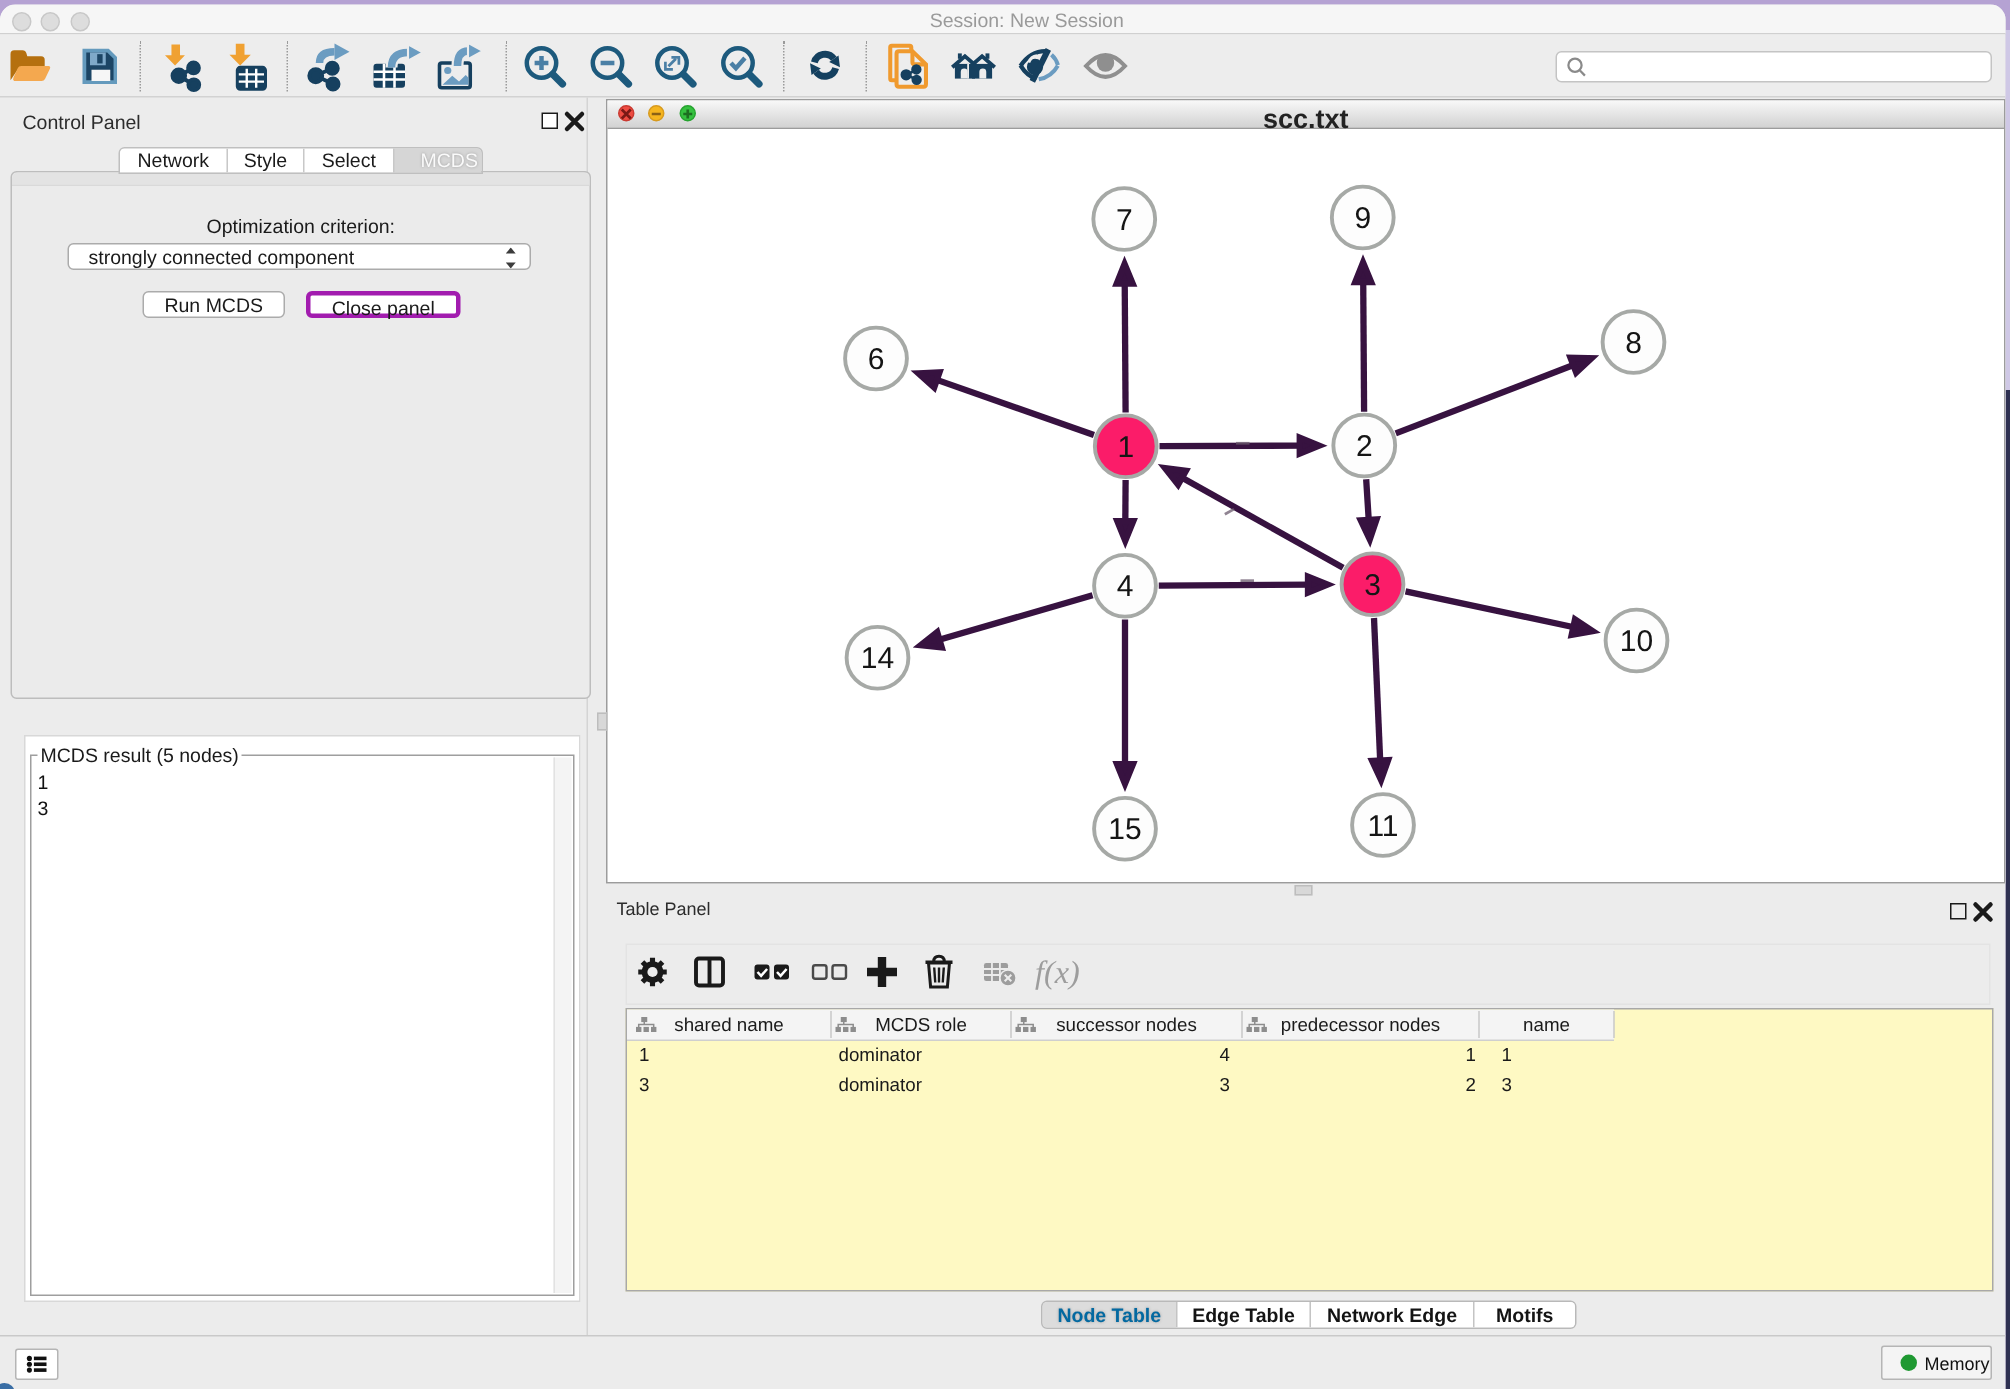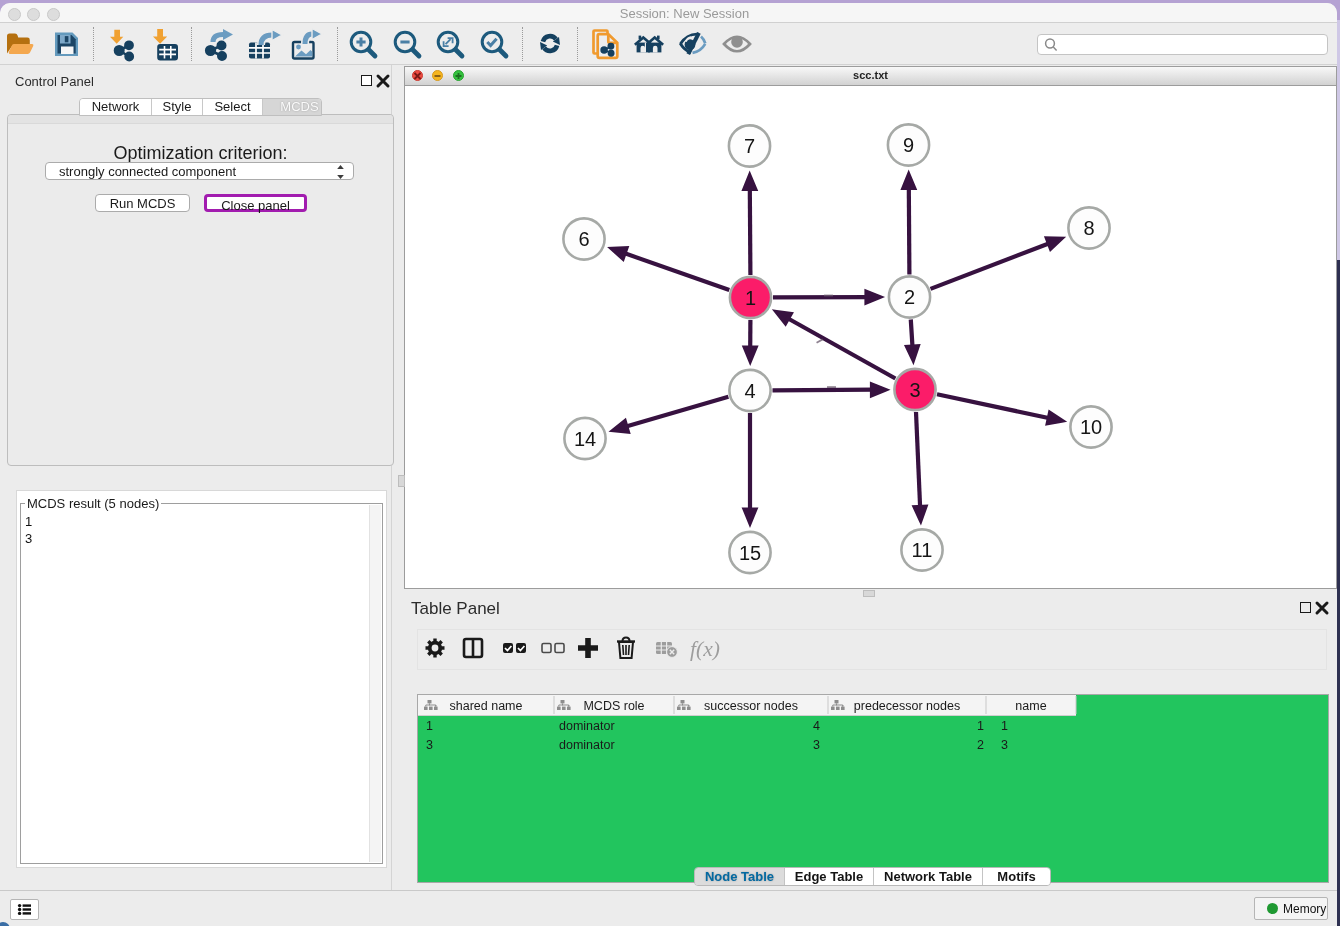--- a/index.html
+++ b/index.html
@@ -14,22 +14,22 @@
   #searchbox{position:absolute;left:1037px;top:11px;width:289px;height:19px;background:#fff;border:1px solid #c4c4c4;border-radius:4px;}
   
   #cptitle{position:absolute;left:15px;top:71px;font-size:13px;color:#2c2c2c;}
   #tabpanel{position:absolute;left:7px;top:111px;width:385px;height:350px;background:#ebebeb;border:1px solid #bdbdbd;border-radius:4px;}
   #mcdsbox{position:absolute;left:16px;top:487px;width:369px;height:376px;background:#fff;border:1px solid #d8d8d8;}
   
   #netwin{position:absolute;left:404px;top:63px;width:933px;height:523px;border:1px solid #9c9c9c;background:#fff;box-sizing:border-box;}
   #nettitle{position:absolute;left:0;top:0;width:100%;height:18px;background:linear-gradient(#f8f8f8,#d2d2d2);border-bottom:1px solid #9c9c9c;}
   .wl{position:absolute;top:3px;width:11px;height:11px;border-radius:50%;box-sizing:border-box;}
   
-  #tptitle{position:absolute;left:411px;top:596px;font-size:17px;color:#2c2c2c;}
-  #tablebox{position:absolute;left:417px;top:691px;width:910px;height:187px;background:#22c55e;border:1px solid #a8a8a8;}
+  #tptitle{position:absolute;left:411px;top:596px;font-size:12px;color:#2c2c2c;}
+  #tablebox{position:absolute;left:417px;top:669px;width:910px;height:187px;background:#fef9c3;border:1px solid #a8a8a8;}
   #statusline{position:absolute;left:0;top:887px;width:1337px;height:0;border-top:1px solid #c9c9c9;}
 </style>
 </head>
 <body>
 <div id="rsliver1" class="abs" style="left:1337px;top:20px;width:3px;height:240px;background:#cfc8e6;"></div>
 <div id="rsliver2" class="abs" style="left:1337px;top:260px;width:3px;height:666px;background:#2e3051;"></div>
 <div id="app">
   <div id="titlebar">
     <div class="tl" style="left:8px;"></div>
     <div class="tl" style="left:27px;"></div>
@@ -175,21 +175,21 @@
   </div>
 
   <div class="abs" style="left:391px;top:62px;width:1px;height:825px;background:#d4d4d4;"></div>
   <div id="cptitle">Control Panel</div>
   <div class="abs" style="left:361px;top:72px;width:9px;height:9px;border:1.6px solid #1a1a1a;background:#fff;"></div>
   <svg class="abs" style="left:375px;top:70px;" width="16" height="16" viewBox="0 0 16 16">
       <path d="M3 3 L13 13 M13 3 L3 13" stroke="#1a1a1a" stroke-width="3" stroke-linecap="round"></path>
     </svg>
   <div id="tabpanel">
     <div style="position:absolute;left:0;top:0;width:100%;height:8px;background:#e3e3e3;border-bottom:1px solid #d9d9d9;border-radius:4px 4px 0 0;"></div>
-    <div style="position:absolute;left:0;top:28px;width:100%;text-align:center;font-size:18px;color:#1a1a1a;">Optimization criterion:</div>
+    <div style="position:absolute;left:0;top:28px;width:100%;text-align:center;font-size:13px;color:#1a1a1a;">Optimization criterion:</div>
     <div style="position:absolute;left:37px;top:47px;width:309px;height:18px;background:#fff;border:1px solid #ababab;border-radius:4px;font-size:13px;color:#1a1a1a;line-height:18px;padding-left:13px;box-sizing:border-box;">strongly connected component
       <svg width="9" height="14" viewBox="0 0 9 14" style="position:absolute;right:8px;top:2px;">
           <path d="M4.5 0 L7.8 4 H1.2 Z" fill="#3c3c3c"></path>
           <path d="M4.5 14 L7.8 10 H1.2 Z" fill="#3c3c3c"></path>
         </svg>
     </div>
     <div style="position:absolute;left:87px;top:79px;width:95px;height:18px;background:#fff;border:1px solid #ababab;border-radius:4px;font-size:13px;color:#1a1a1a;text-align:center;line-height:18px;box-sizing:border-box;">Run MCDS</div>
     <div style="position:absolute;left:196px;top:79px;width:103px;height:18px;background:#fff;border:3px solid #a21caf;border-radius:4px;font-size:13px;color:#1a1a1a;text-align:center;line-height:18px;box-sizing:border-box;">Close panel</div>
   </div>
   <div class="abs" style="left:79px;top:95px;height:18px;display:flex;border:1px solid #bfbfbf;border-radius:4px 4px 0 0;box-sizing:border-box;overflow:hidden;font-size:13px;color:#1a1a1a;text-align:center;line-height:16px;">
@@ -208,21 +208,21 @@
   <div id="netwin">
     <div id="nettitle">
       <div class="wl" style="left:7px;background:#ee4c42;border:1px solid #ca3a31;"></div>
       <div class="wl" style="left:27px;background:#f5b51f;border:1px solid #d79a1e;"></div>
       <div class="wl" style="left:48px;background:#35c13f;border:1px solid #26a32f;"></div>
       <svg width="70" height="19" viewBox="0 0 70 19" style="position:absolute;left:0;top:0;">
         <path d="M9.5 6 l6 6 M15.5 6 l-6 6" stroke="#7a1915" stroke-width="1.8"></path>
         <path d="M29.5 9 h6" stroke="#8a6116" stroke-width="1.8"></path>
         <path d="M50.5 9 h6 M53.5 6 v6" stroke="#1c6e20" stroke-width="1.8"></path>
       </svg>
-      <div style="position:absolute;left:0;top:2px;width:100%;text-align:center;font-size:11px;font-weight:bold;color:#222;">scc.txt</div>
+      <div style="position:absolute;left:0;top:2px;width:100%;text-align:center;font-size:18px;font-weight:bold;color:#222;">scc.txt</div>
     </div>
     <svg width="931" height="502" viewBox="405 86 931 502" style="position:absolute;left:0px;top:19px;" font-family="Liberation Sans, sans-serif">
       <g stroke="#371240" stroke-width="4.2" fill="#371240">
         <line x1="750.4" y1="275.0" x2="749.8" y2="187.0"></line>
           <polygon points="749.7,176.0 755.1,189.0 744.5,189.0"></polygon>
         <line x1="729.3" y1="290.0" x2="622.7" y2="252.6"></line>
           <polygon points="612.3,248.9 626.3,248.3 622.8,258.3"></polygon>
         <line x1="773.0" y1="297.4" x2="868.5" y2="297.1"></line>
           <polygon points="879.5,297.1 866.5,302.4 866.5,291.8"></polygon>
         <line x1="750.4" y1="320.0" x2="750.2" y2="349.5"></line>
@@ -385,21 +385,21 @@
           <text x="402" y="54" text-anchor="end">3</text>
           <text x="566" y="54" text-anchor="end">2</text>
           <text x="583" y="54">3</text>
       </g>
     </svg>
   </div>
 
   <div class="abs" style="left:694px;top:864px;height:19px;display:flex;border:1px solid #b9b9b9;border-radius:4px;box-sizing:border-box;overflow:hidden;font-size:13px;font-weight:bold;color:#141414;text-align:center;line-height:17px;">
     <div style="width:89px;background:#dcdcdc;color:#0369a1;text-shadow:0 0 2px #a0a0a0;">Node Table</div>
     <div style="width:89px;background:#fff;border-left:1px solid #c4c4c4;box-sizing:border-box;">Edge Table</div>
-    <div style="width:109px;background:#fff;border-left:1px solid #c4c4c4;box-sizing:border-box;">Network Table</div>
+    <div style="width:109px;background:#fff;border-left:1px solid #c4c4c4;box-sizing:border-box;">Network Edge</div>
     <div style="width:68px;background:#fff;border-left:1px solid #c4c4c4;box-sizing:border-box;">Motifs</div>
   </div>
   <div id="statusline"></div>
   <div class="abs" style="left:10px;top:896px;width:27px;height:19px;background:#fff;border:1px solid #b5b5b5;border-radius:2px;">
     <svg width="27" height="19" viewBox="0 0 27 19">
         <g fill="#111">
           <circle cx="8.6" cy="5.6" r="1.7"></circle>
           <circle cx="8.6" cy="9.5" r="1.7"></circle>
           <circle cx="8.6" cy="13.4" r="1.7"></circle>
           <rect x="11.6" y="4.4" width="8.4" height="2.4"></rect>

